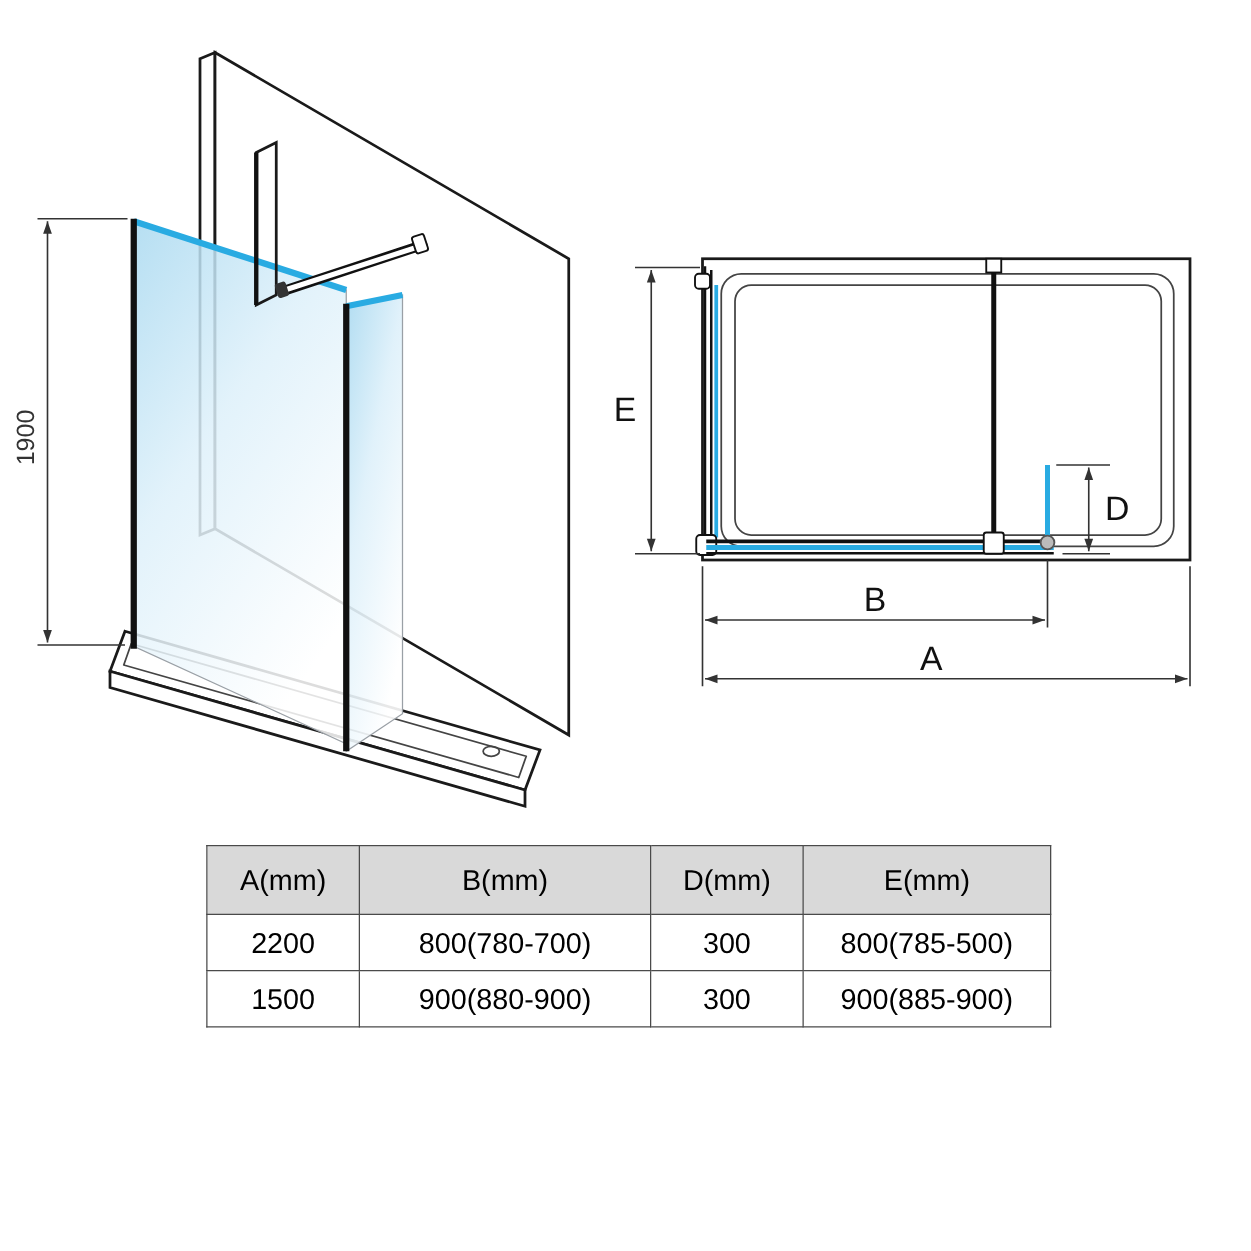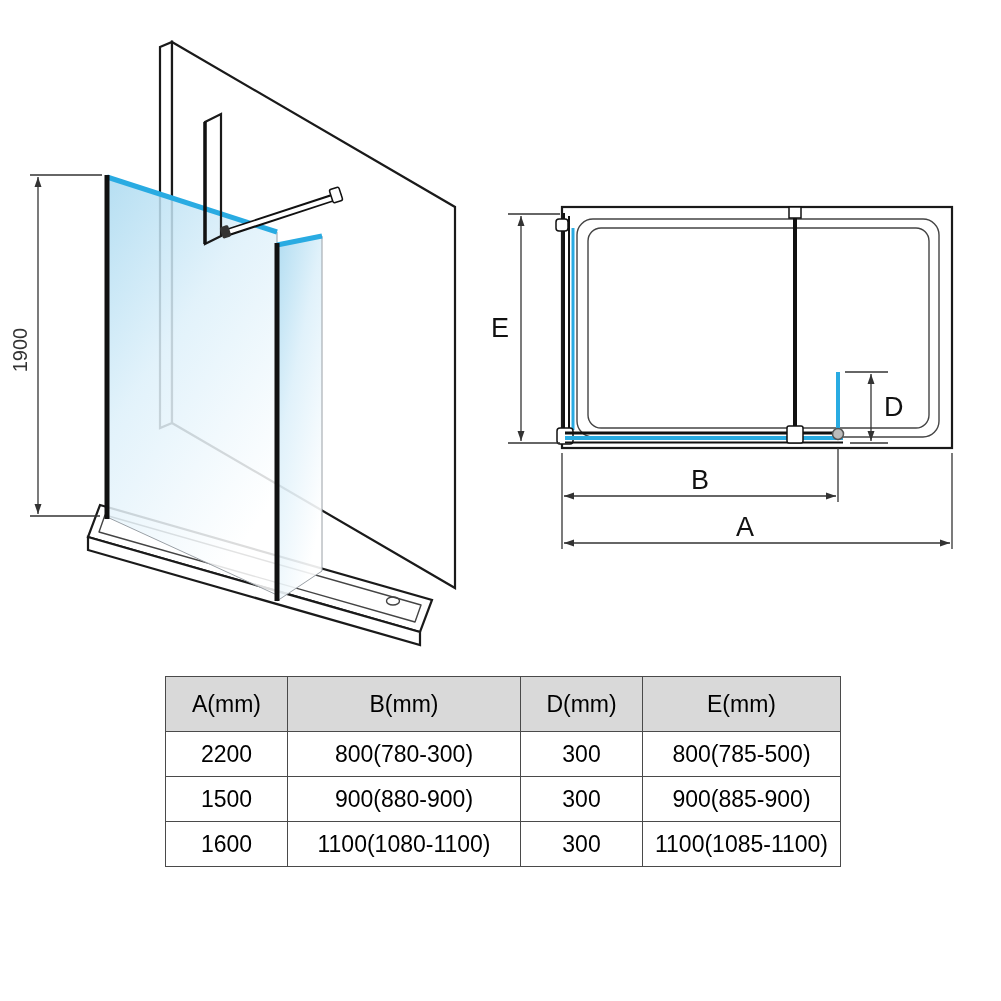--- a/index.html
+++ b/index.html
@@ -158,32 +158,26 @@
         <tr>
           <th>A(mm)</th>
           <th>B(mm)</th>
           <th>D(mm)</th>
           <th>E(mm)</th>
         </tr>
       </thead>
       <tbody>
         <tr>
           <td>2200</td>
-          <td>800(780-300)</td>
+          <td>800(780-700)</td>
           <td>300</td>
           <td>800(785-500)</td>
         </tr>
         <tr>
           <td>1500</td>
           <td>900(880-900)</td>
           <td>300</td>
           <td>900(885-900)</td>
         </tr>
-        <tr>
-          <td>1600</td>
-          <td>1100(1080-1100)</td>
-          <td>300</td>
-          <td>1100(1085-1100)</td>
-        </tr>
       </tbody>
     </table>
   </div>
 </div>
 
 </body></html>

